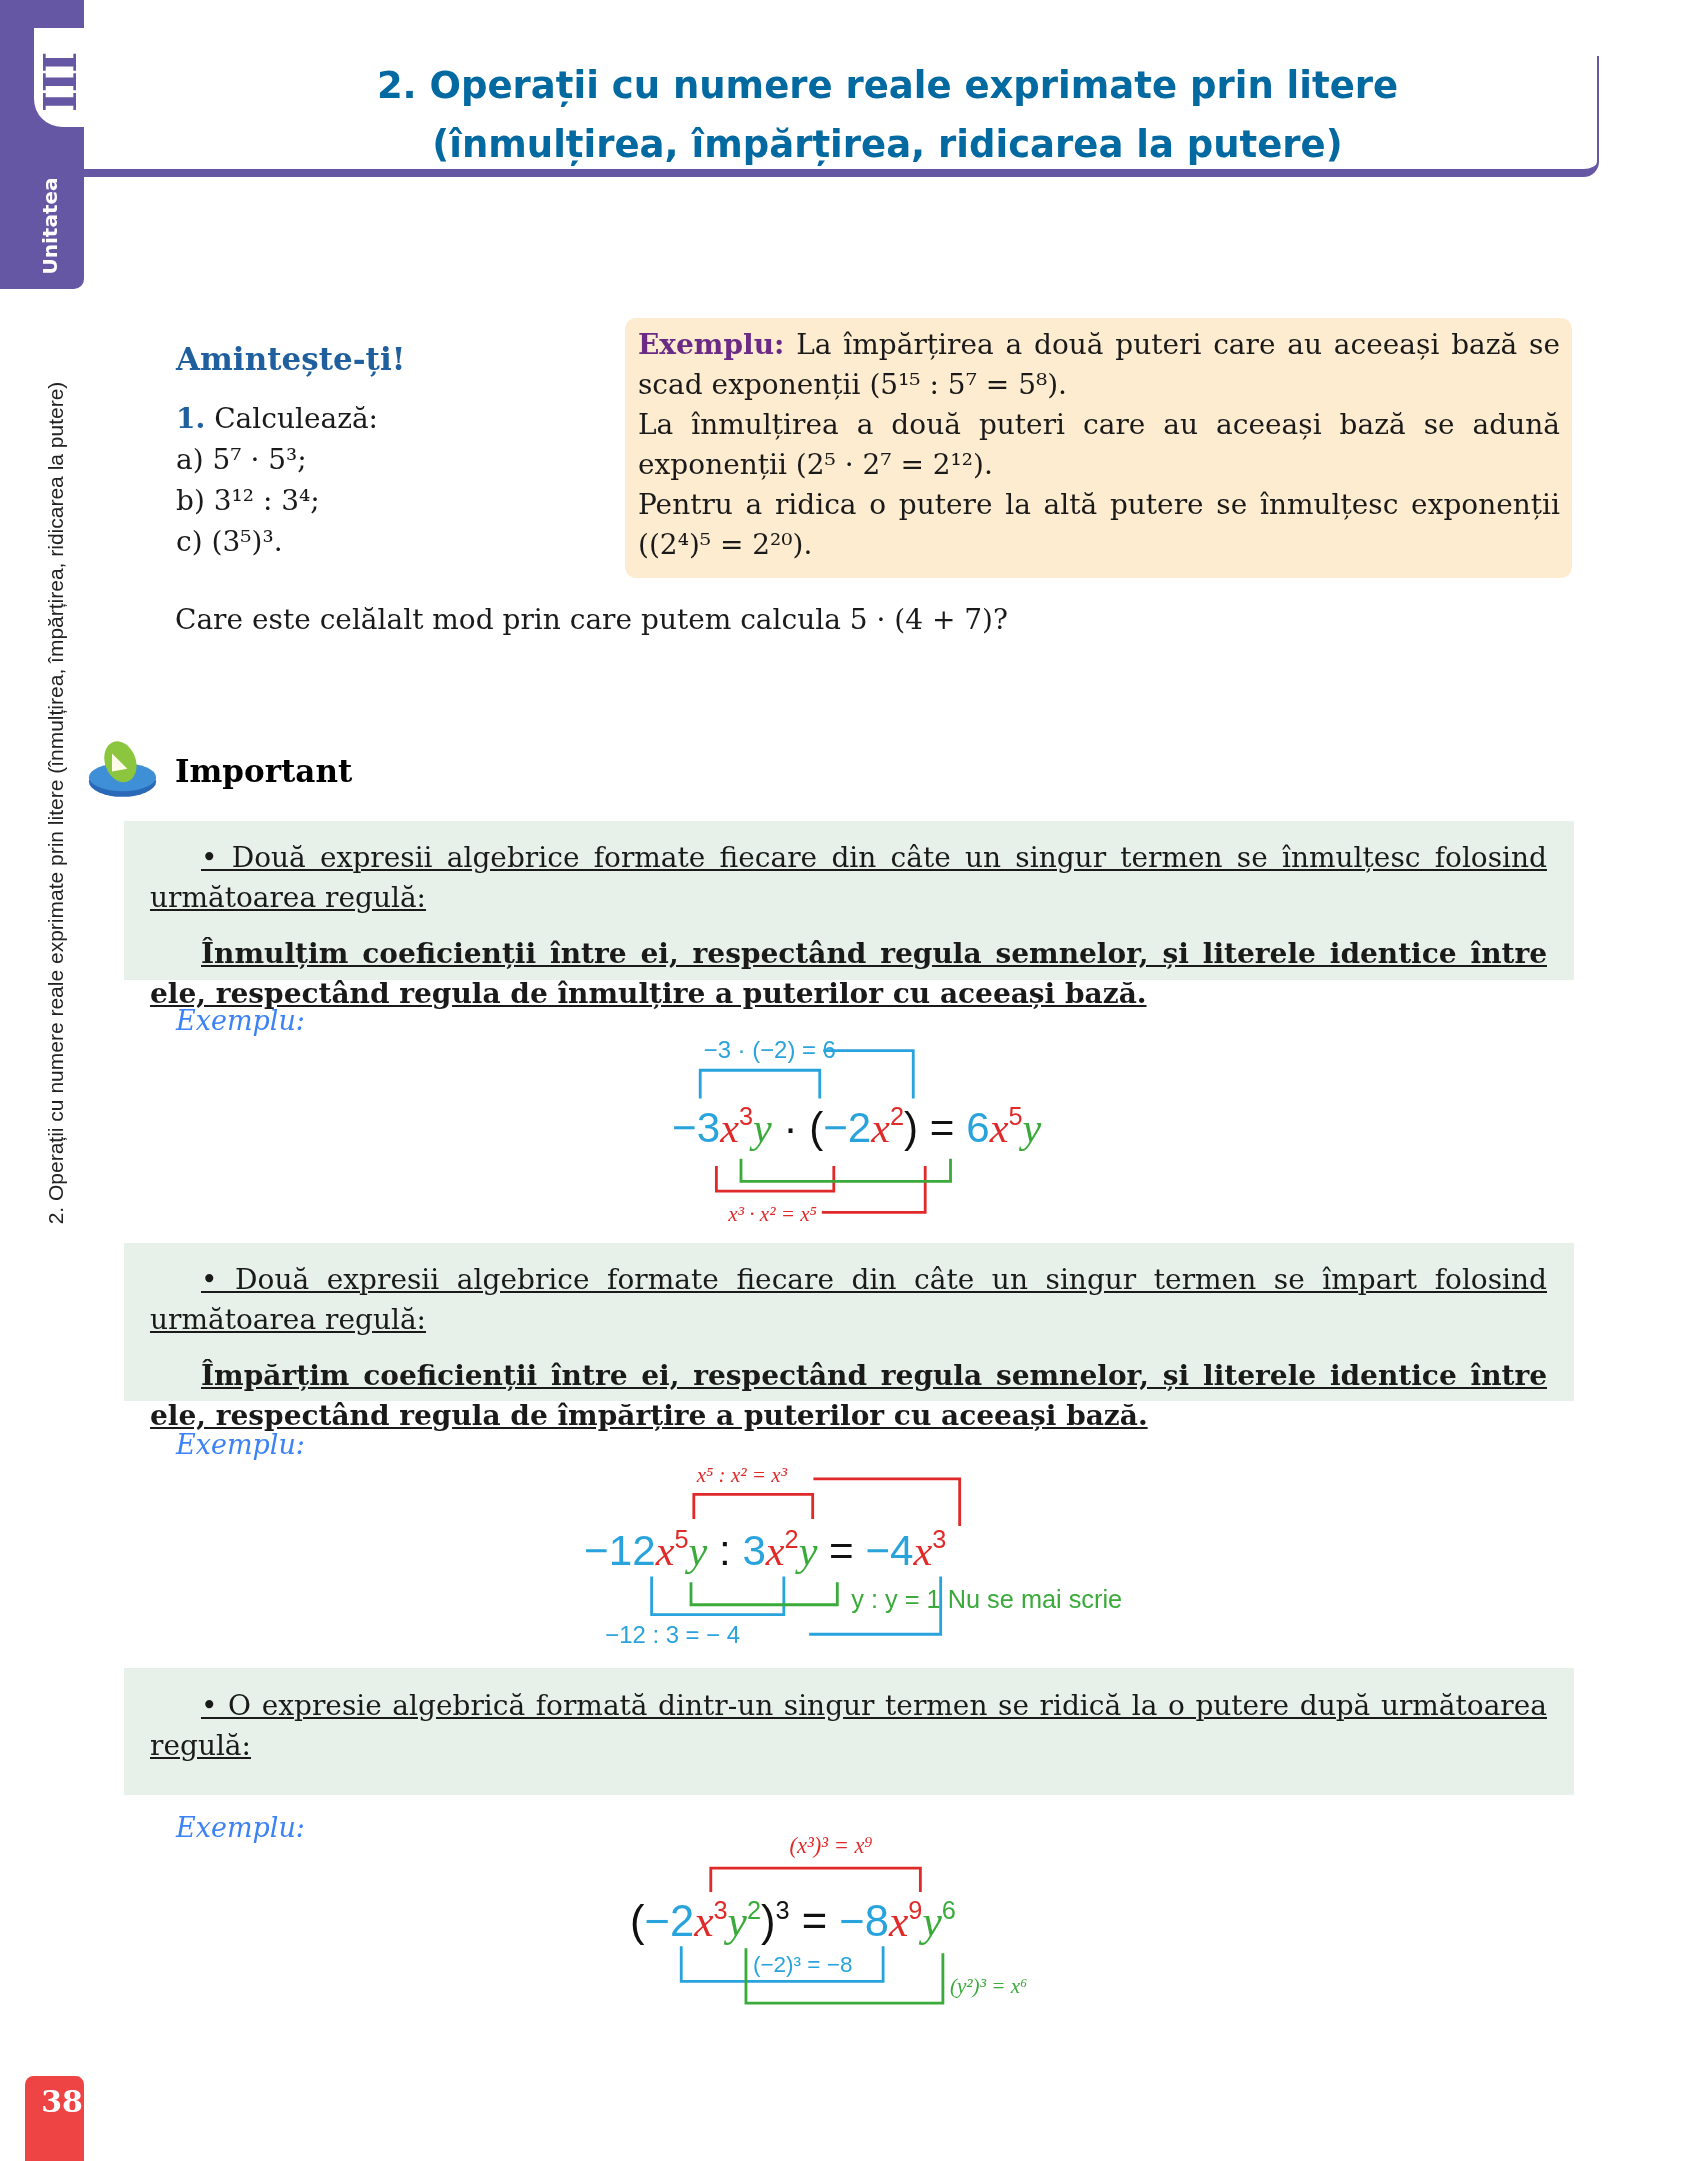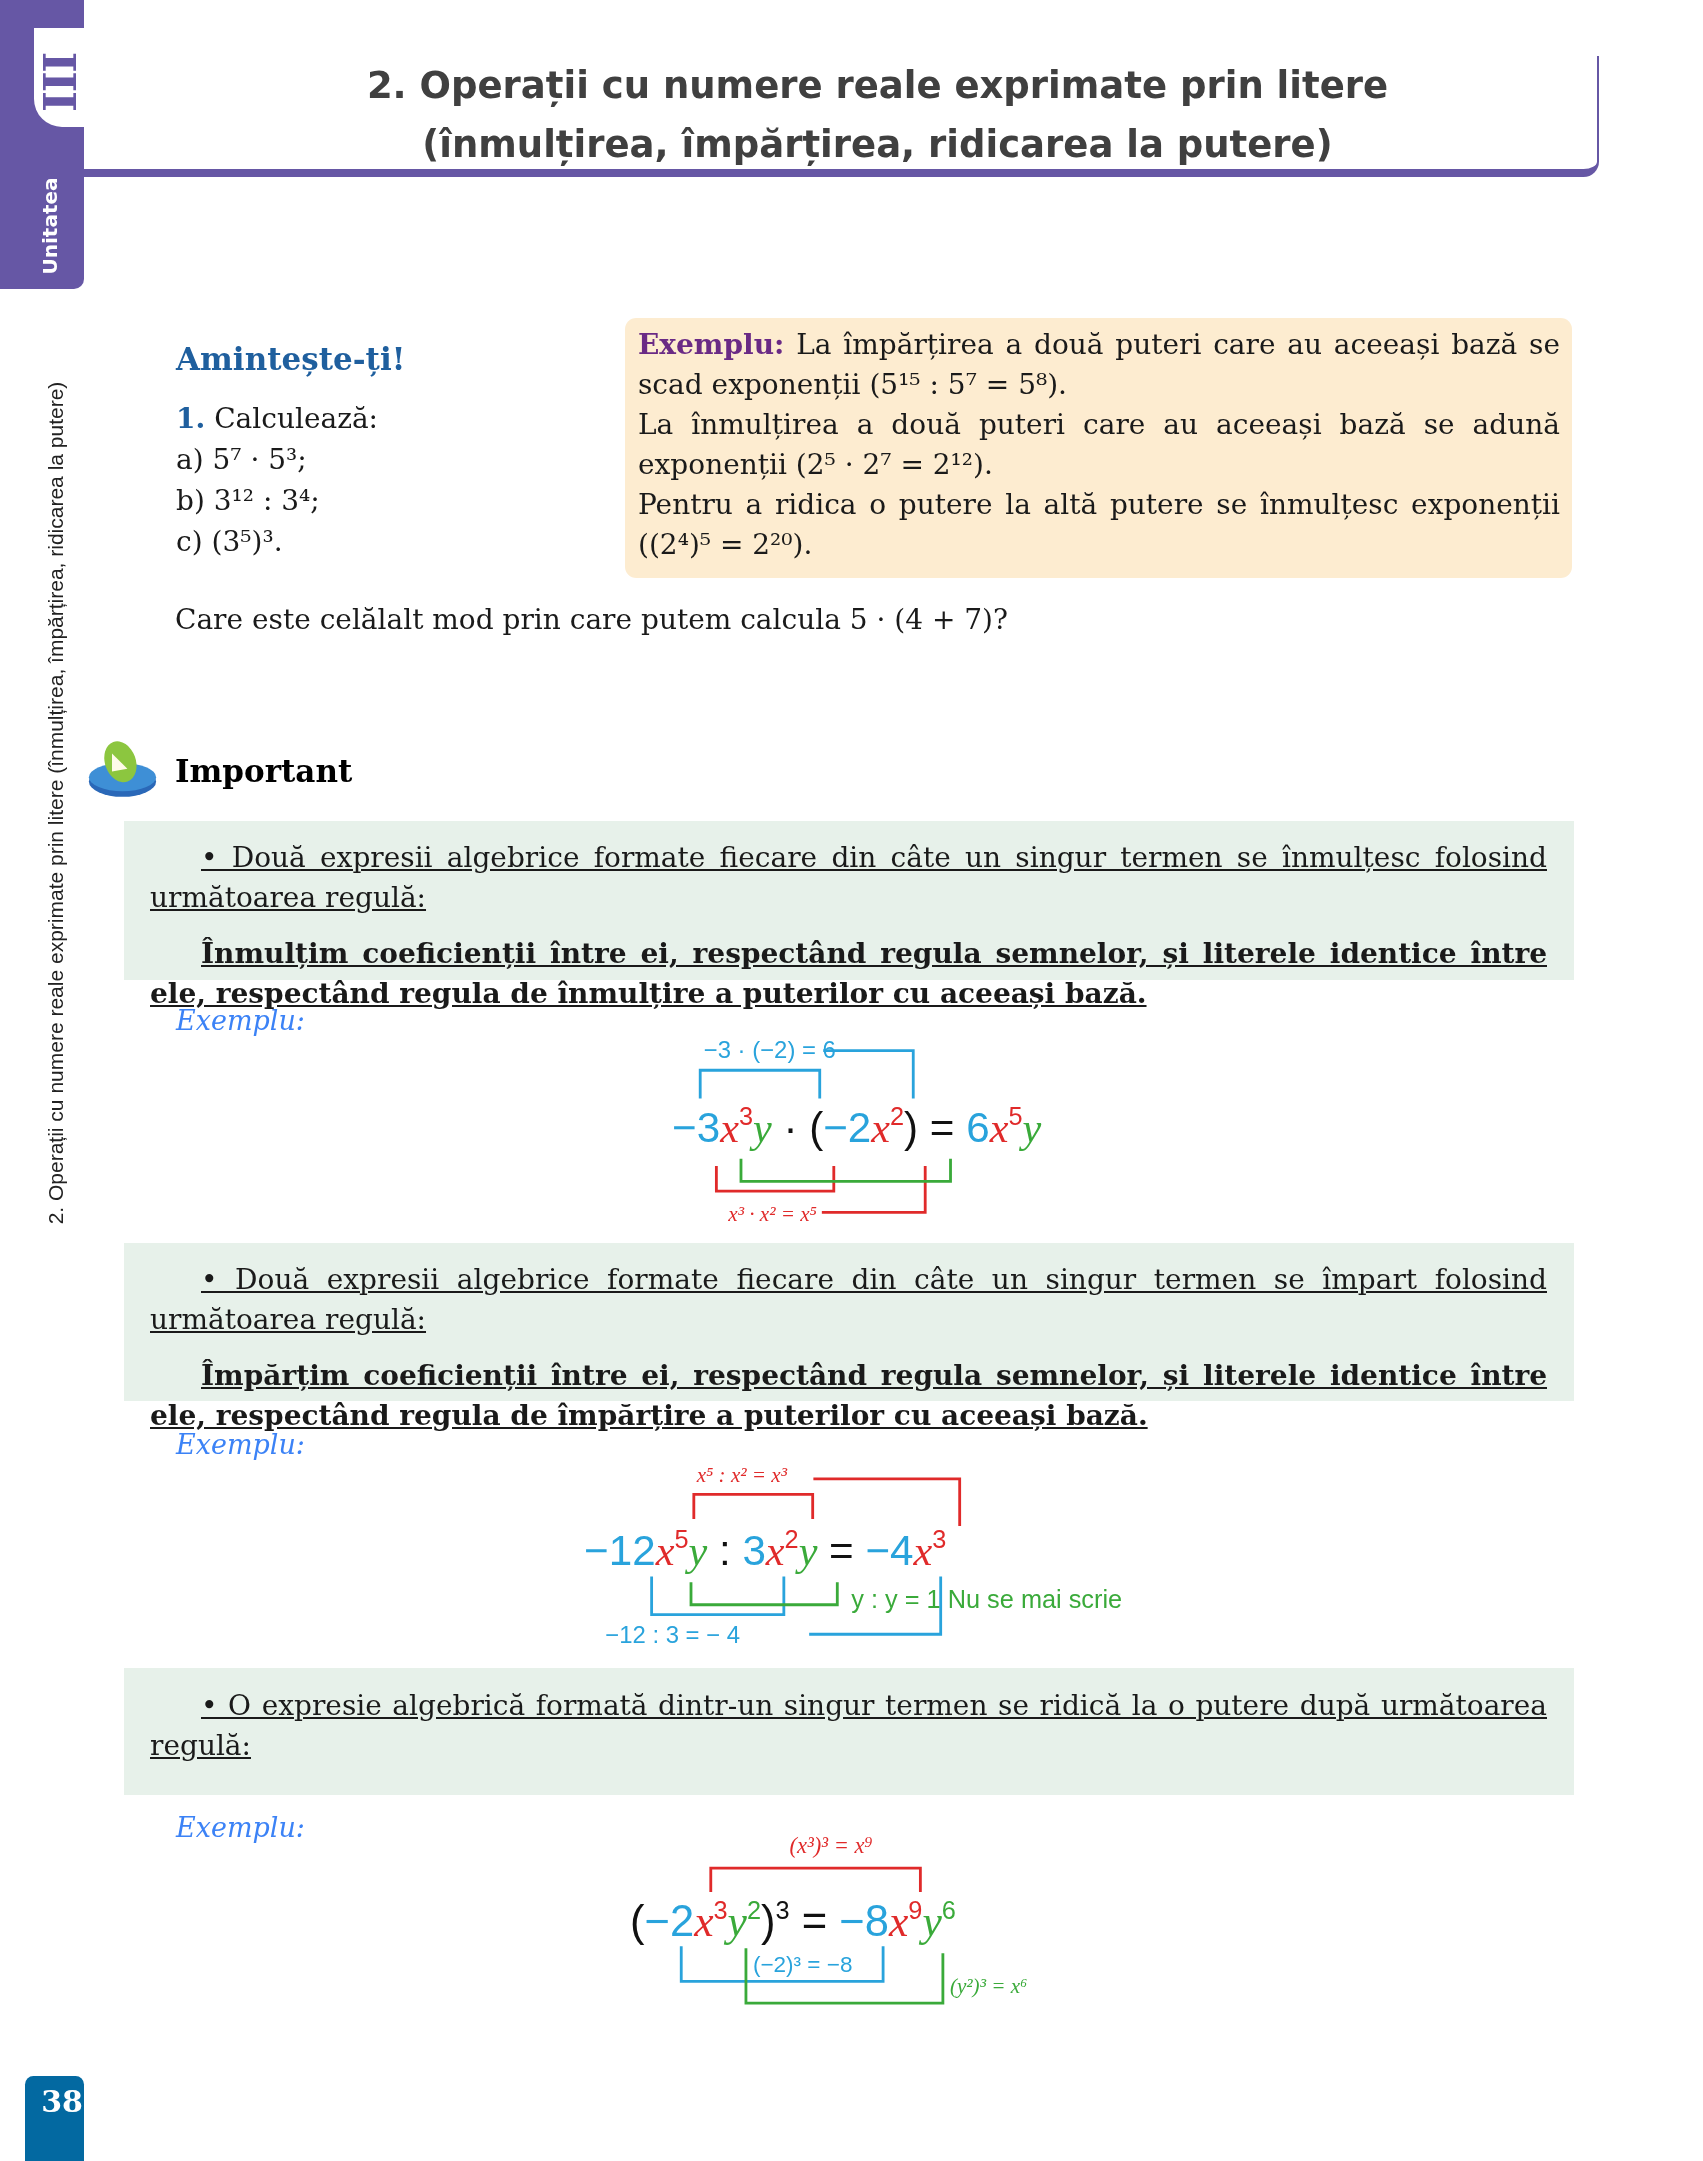--- a/index.html
+++ b/index.html
@@ -9,41 +9,41 @@
   .side-tab{left:0;top:0;width:84px;height:289px;background:#6657a5;border-bottom-right-radius:10px;}
   .side-tab-notch{left:34px;top:28px;width:51px;height:99px;background:#fff;border-top-left-radius:0;border-bottom-left-radius:28px;}
   .unit-roman{left:39px;top:42px;width:42px;height:81px;display:flex;align-items:center;justify-content:center;}
   .unit-roman span{display:block;transform:rotate(-90deg);font-family:"DejaVu Serif",serif;font-weight:bold;font-size:45px;color:#6657a5;letter-spacing:-1.4px;white-space:nowrap;}
   .unit-label{left:28px;top:169px;width:42px;height:113px;display:flex;align-items:center;justify-content:center;}
   .unit-label span{display:block;transform:rotate(-90deg);font-family:"DejaVu Sans",sans-serif;font-weight:bold;font-size:20px;color:#fff;white-space:nowrap;}
   .side-running{left:42px;top:310px;width:28px;height:985px;display:flex;align-items:center;justify-content:center;}
   .side-running span{display:block;transform:rotate(-90deg);font-family:"Liberation Sans",sans-serif;font-size:21px;color:#222;white-space:nowrap;}
   
   .title-box{left:84px;top:56px;width:1513px;height:113px;border-right:2.1px solid #6657a5;border-bottom:8.4px solid #6657a5;border-bottom-right-radius:15.5px;}
-  .title{left:68px;top:56px;width:1619px;text-align:center;font-family:"DejaVu Sans",sans-serif;font-weight:bold;font-size:37px;line-height:59px;color:#404040;}
+  .title{left:78px;top:56px;width:1619px;text-align:center;font-family:"DejaVu Sans",sans-serif;font-weight:bold;font-size:37px;line-height:59px;color:#0369a1;}
   
   .h-remember{left:176px;top:341px;font-size:31px;font-weight:bold;color:#1f5f9e;}
   .q1{left:176px;top:398px;font-size:28px;line-height:41px;}
   .num-blue{color:#1f5f9e;font-weight:bold;}
   .hints{left:625px;top:318px;width:947px;height:260px;background:#fdecd0;border-radius:11.3px;}
   .hints-text{left:638px;top:325px;width:922px;font-size:28px;line-height:40px;text-align:justify;}
   .hint-label{color:#6a2a85;font-weight:bold;}
   .q2{left:124px;top:600px;width:1450px;font-size:28px;line-height:40px;text-align:justify;}
   .q2 p{margin:0;}
   .indent{text-indent:51px;}
   
   .imp-icon{left:84px;top:738px;width:84px;height:63px;}
   .h-important{left:175px;top:753px;font-size:31px;font-weight:bold;color:#000000;}
   .rule-box{background:#e7f1ea;left:124px;width:1450px;}
   .rule-text{left:134px;width:1429px;font-size:28px;line-height:40px;text-align:justify;}
   .rule-text p{margin:16px;text-decoration:underline;}
   .bold{font-weight:bold;}
   .exemplu{left:176px;font-style:italic;font-size:27px;color:#3b82f6;}
   .ex-svg{position:absolute;}
-  .page-num{left:25px;top:2076px;width:59px;height:85px;background:#0369a1;border-top-left-radius:8.4px;border-top-right-radius:8.4px;color:#fff;font-family:"DejaVu Serif",serif;font-weight:bold;font-size:30px;text-align:center;padding-top:8.4px;box-sizing:border-box;padding-left:15px;}
+  .page-num{left:25px;top:2076px;width:59px;height:85px;background:#ef4444;border-top-left-radius:8.4px;border-top-right-radius:8.4px;color:#fff;font-family:"DejaVu Serif",serif;font-weight:bold;font-size:30px;text-align:center;padding-top:8.4px;box-sizing:border-box;padding-left:15px;}
 </style>
 </head>
 <body>
 
 <div class="abs side-tab"></div>
 <div class="abs side-tab-notch"></div>
 <div class="abs unit-roman">
     <span>III</span>
   </div>
 <div class="abs unit-label">

